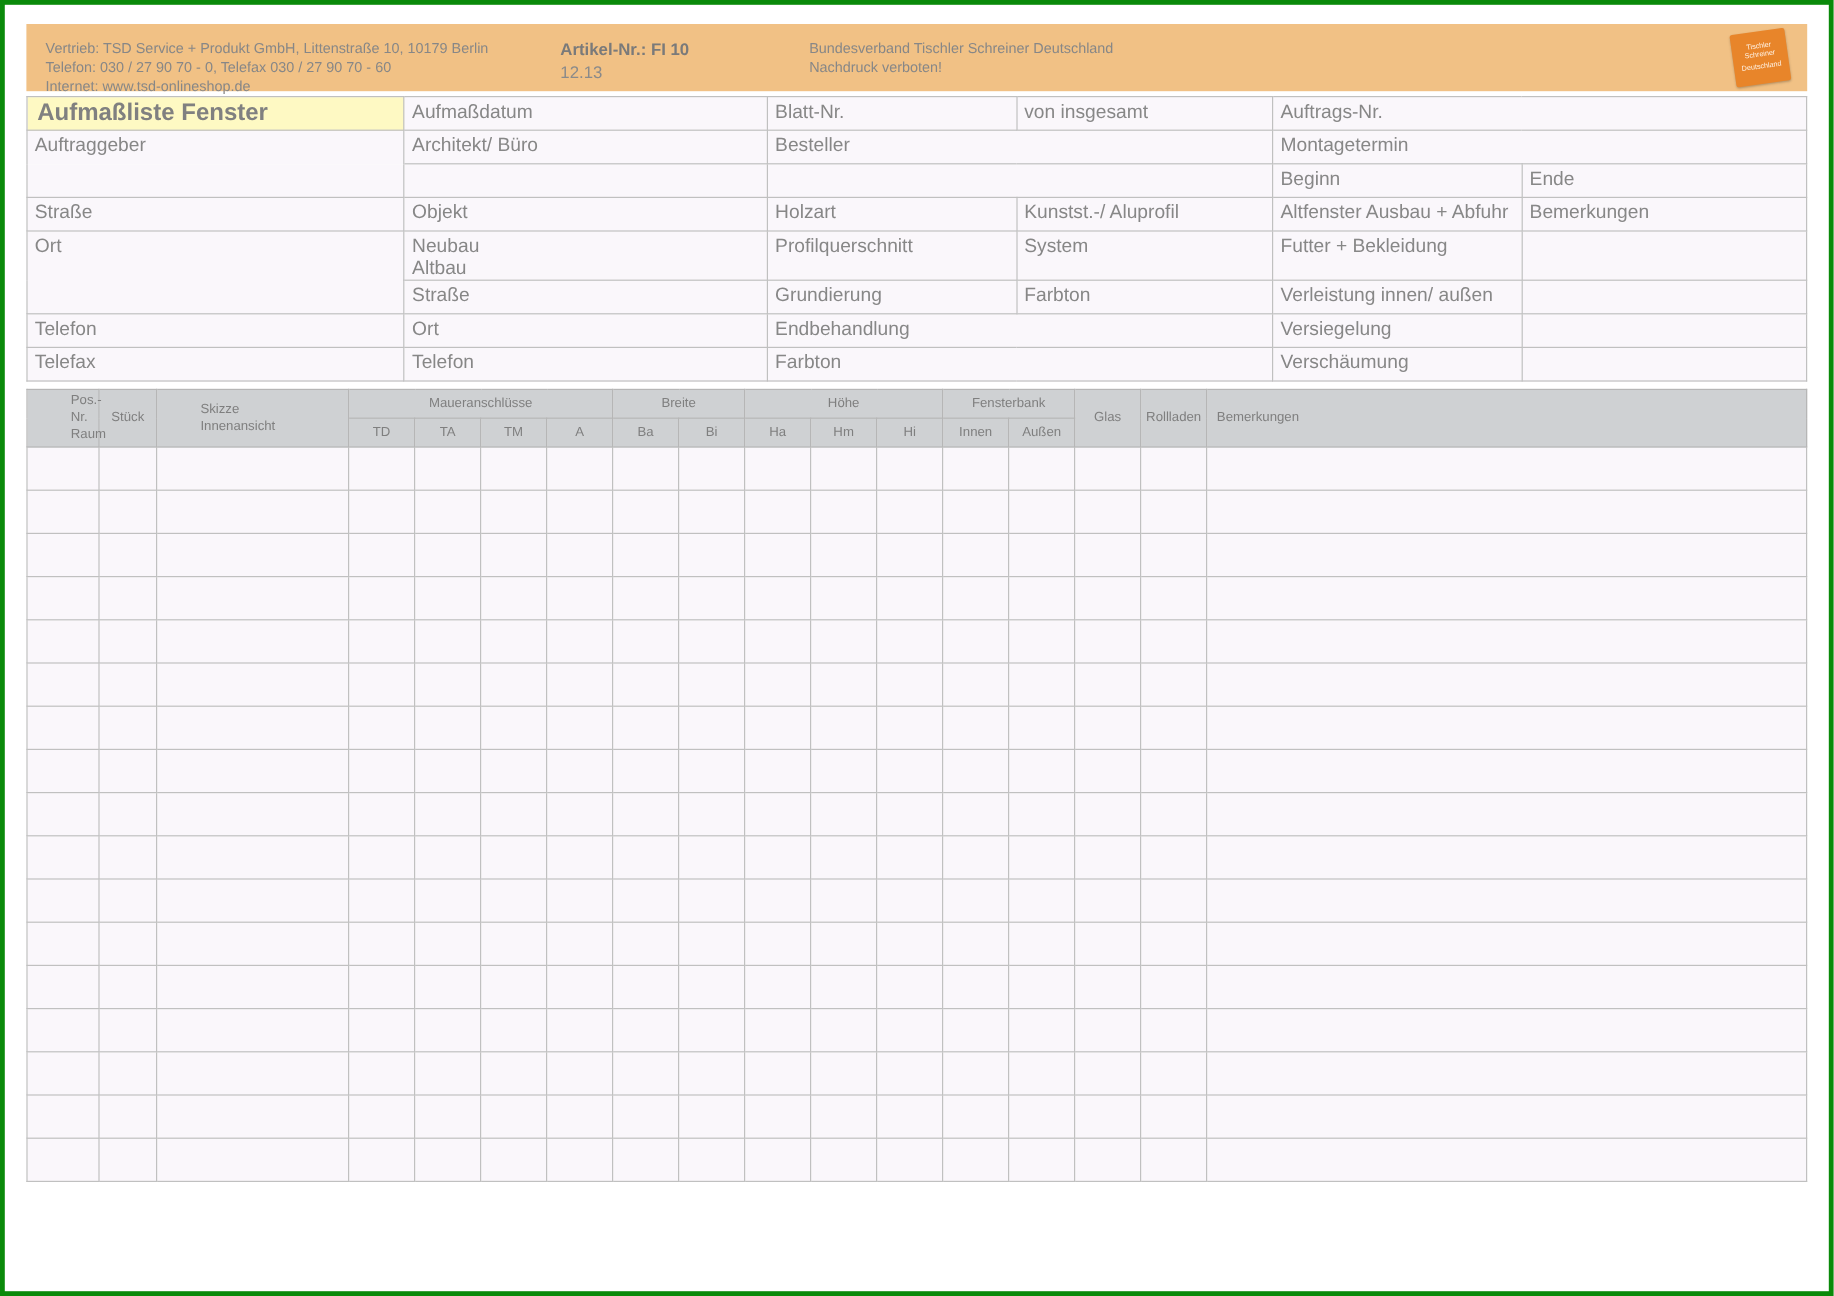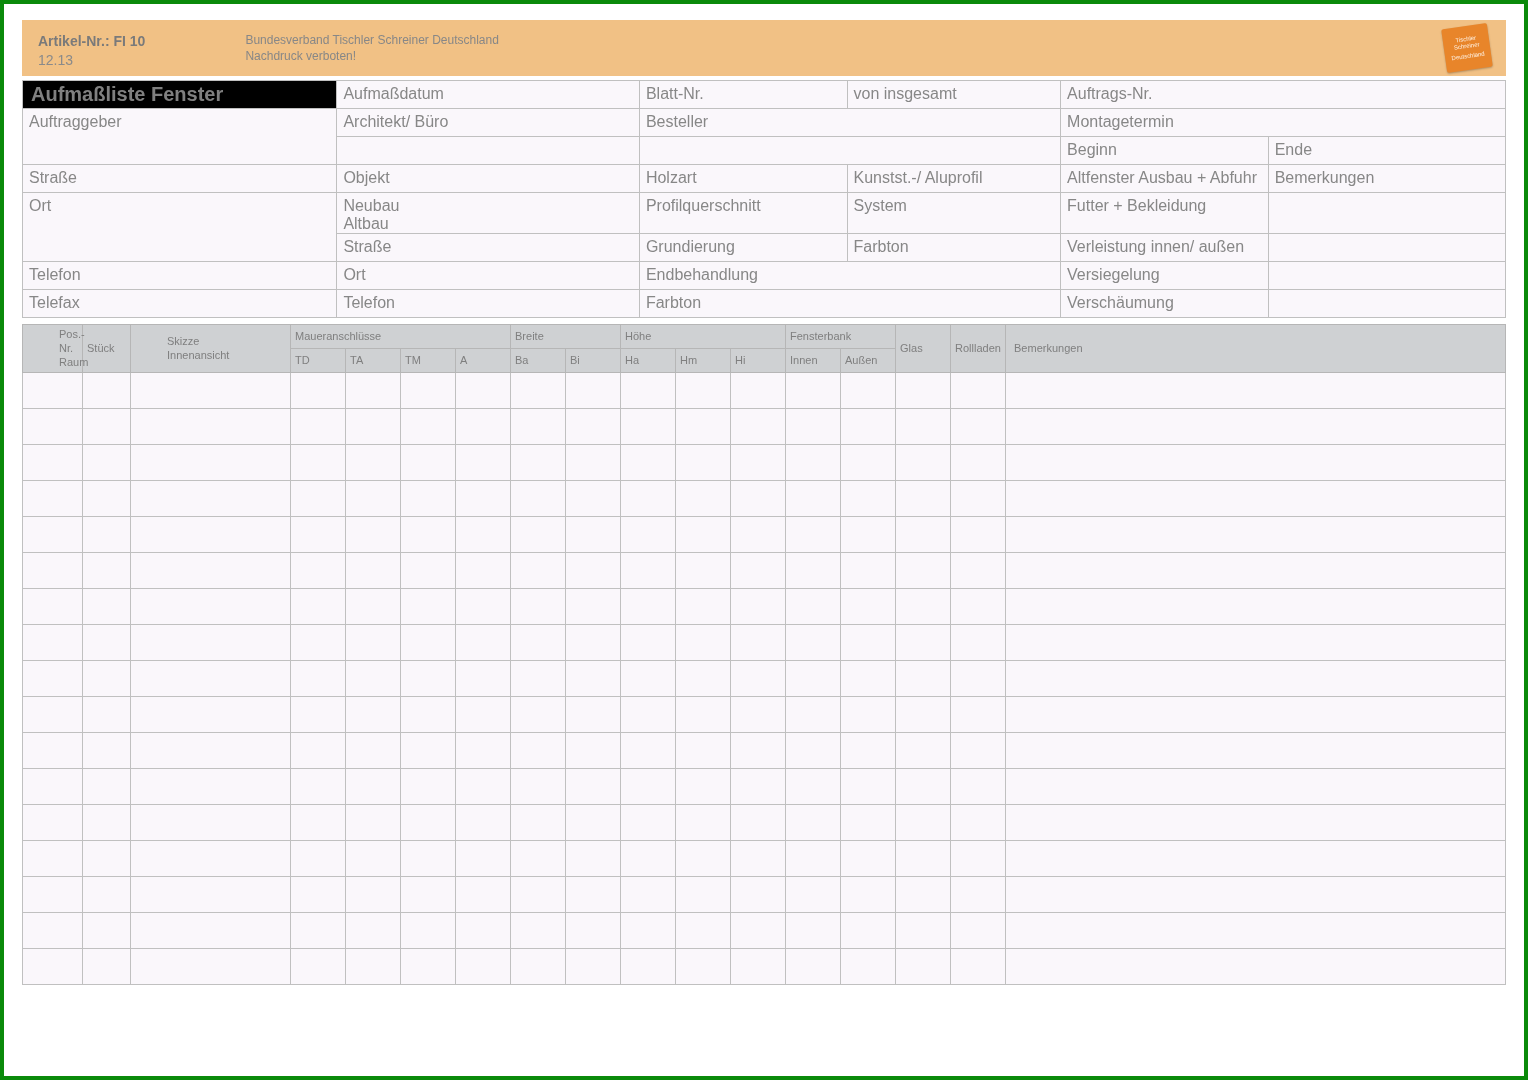--- a/index.html
+++ b/index.html
@@ -40,55 +40,60 @@
   .meta td {
     border: 1px solid #c0c0c0;
     padding: 4px 6px 0 6px;
     height: 28px;
     vertical-align: top;
     color: #878787;
     background: #faf7fb;
     font-size: 16px;
   }
   .meta td.title {
-    background: #000000;
+    background: #fef9c3;
     color: #808080;
     font-size: 20px;
     font-weight: bold;
     vertical-align: middle;
     padding: 0 8px;
   }
   .meta td.noborder-top { border-top: none; }
   .meta td.noborder-bottom { border-bottom: none; }
 
   .grid { width:100%; border-collapse: collapse; margin-top: 6px; table-layout: fixed; }
   .grid th {
     background: #cfd1d3;
     color: #7f7f7f;
     font-weight: normal;
     font-size: 11px;
     border: 1px solid #b6b6b6;
     padding: 3px 4px;
-    text-align: left;
+    text-align: center;
     line-height: 1.25;
     height: 20px;
   }
   .grid th.left { text-align: left; padding-left: 8px; }
   .grid td {
     border: 1px solid #c0c0c0;
     height: 36px;
     background: #faf7fb;
   }
   .two-line { display:block; text-align:center; }
   .two-line.left { text-align:left;margin-left:28px; }
 </style>
 </head>
 <body>
 
 <div class="banner">
+  <div class="col">
+    <div>Vertrieb: TSD Service + Produkt GmbH, Littenstraße 10, 10179 Berlin</div>
+    <div>Telefon: 030 / 27 90 70 - 0, Telefax 030 / 27 90 70 - 60</div>
+    <div>Internet: www.tsd-onlineshop.de</div>
+  </div>
   <div class="col center">
     <div class="article">Artikel-Nr.: FI 10</div>
     <div class="sub">12.13</div>
   </div>
   <div class="col">
     <div>Bundesverband Tischler Schreiner Deutschland</div>
     <div>Nachdruck verboten!</div>
   </div>
   <div class="logo">
     <span>Tischler</span>

